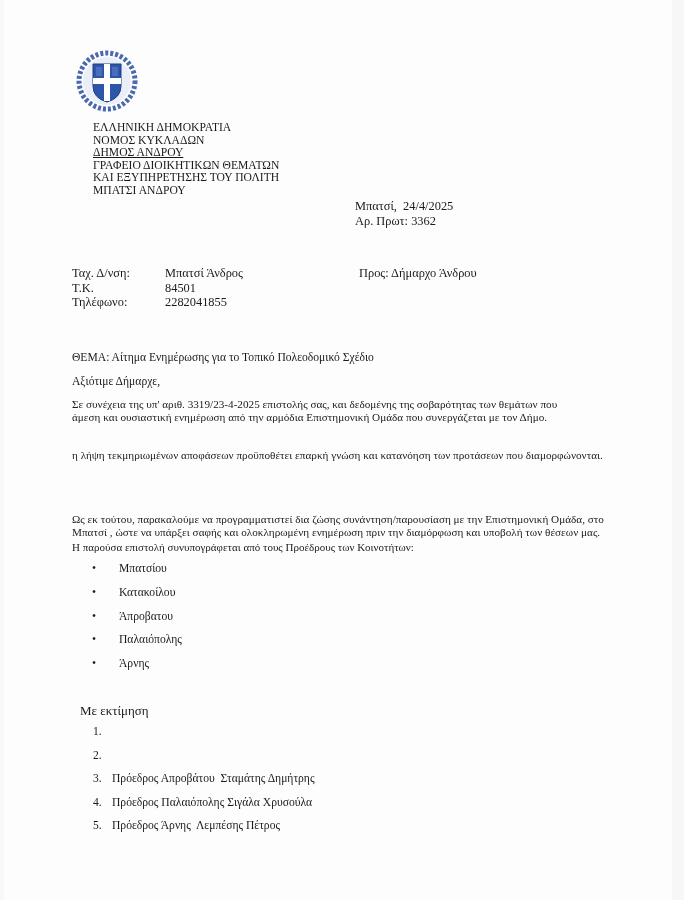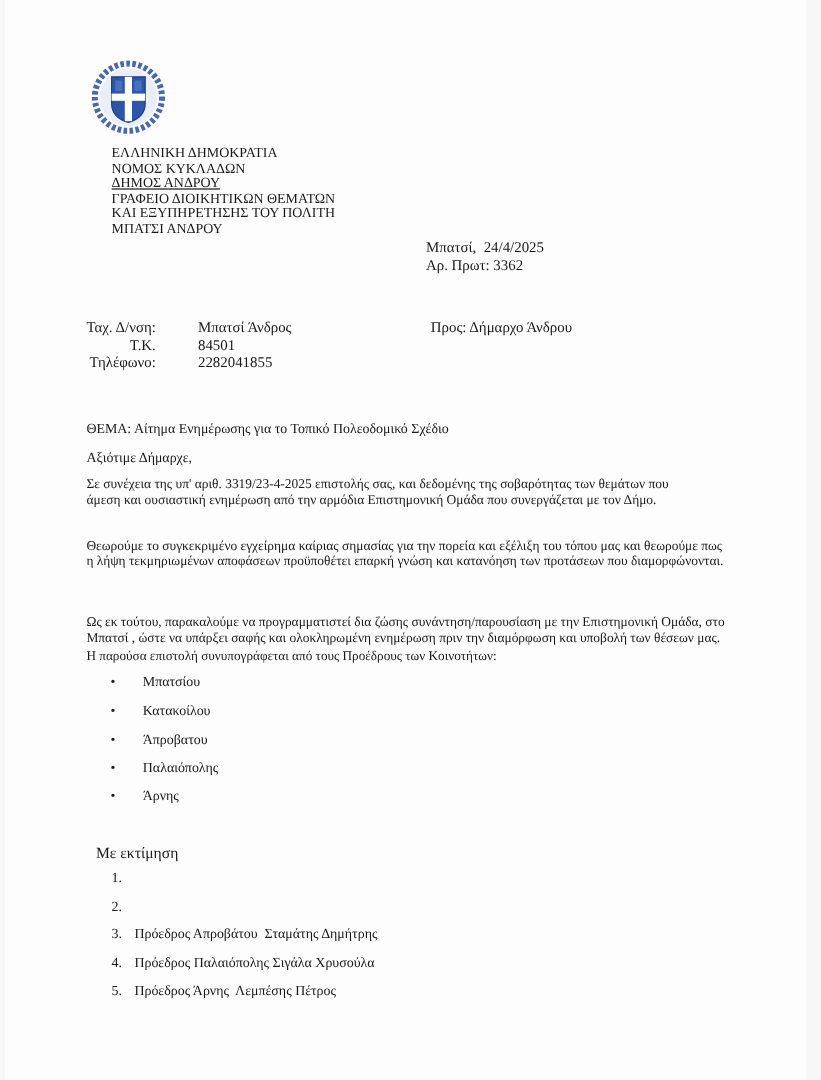--- a/index.html
+++ b/index.html
@@ -11,21 +11,21 @@
     }
     .edge-left { position:absolute; left:0; top:0; width:4px; height:900px; background:#f8f8f8; }
     .edge-right { position:absolute; right:0; top:0; width:12px; height:900px; background:#f7f7f7; }
     .abs { position:absolute; white-space:nowrap;text-align:center; }
     .emblem { position:absolute; left:76px; top:50px; width:62px; height:62px; }
     .hdr { position:absolute; left:72px; top:122px; font-size:11.6px; line-height:12.6px;margin-left:21px; }
     .hdr div { white-space:nowrap; }
     .u { text-decoration:underline; }
     .dateblock { position:absolute; left:355px; top:199px; font-size:12.4px; line-height:15px; }
     .addr { position:absolute; top:266px; font-size:12.4px; line-height:14.5px; }
-    .addr.l { left:72px;text-align:right; }
+    .addr.l { left:72px; }
     .addr.v { left:165px; }
     .to { position:absolute; left:359px; top:266px; font-size:12.4px; }
     .subject { position:absolute; left:72px; top:351px; font-size:11.6px; }
     .greet { position:absolute; left:72px; top:375px; font-size:11.6px; }
     .para { position:absolute; left:72px; font-size:11.2px; line-height:12.8px; width:600px; }
     .para div { white-space:nowrap; }
     .intro { position:absolute; left:72px; top:541px; font-size:11px; }
     .bullets { position:absolute; left:92px; top:562px; font-size:11.6px; }
     .bullets .item { height:23.8px; display:flex; }
     .bullets .dot { width:27px; }
@@ -79,21 +79,20 @@
 <div class="to abs">Προς: Δήμαρχο Άνδρου</div>
 
 <div class="subject abs">ΘΕΜΑ: Αίτημα Ενημέρωσης για το Τοπικό Πολεοδομικό Σχέδιο</div>
 <div class="greet abs">Αξιότιμε Δήμαρχε,</div>
 
 <div class="para" style="top:398px;">
   <div>Σε συνέχεια της υπ' αριθ. 3319/23-4-2025 επιστολής σας, και δεδομένης της σοβαρότητας των θεμάτων που</div>
   <div>άμεση και ουσιαστική ενημέρωση από την αρμόδια Επιστημονική Ομάδα που συνεργάζεται με τον Δήμο.</div>
 </div>
 <div class="para" style="top:449px;">
-  <div>Θεωρούμε το συγκεκριμένο εγχείρημα καίριας σημασίας για την πορεία και εξέλιξη του τόπου μας και θεωρούμε πως</div>
   <div>η λήψη τεκμηριωμένων αποφάσεων προϋποθέτει επαρκή γνώση και κατανόηση των προτάσεων που διαμορφώνονται.</div>
 </div>
 <div class="para" style="top:485px;margin-top:28px;">
   <div>Ως εκ τούτου, παρακαλούμε να προγραμματιστεί δια ζώσης συνάντηση/παρουσίαση με την Επιστημονική Ομάδα, στο</div>
   <div>Μπατσί , ώστε να υπάρξει σαφής και ολοκληρωμένη ενημέρωση πριν την διαμόρφωση και υποβολή των θέσεων μας.</div>
 </div>
 
 <div class="intro abs">Η παρούσα επιστολή συνυπογράφεται από τους Προέδρους των Κοινοτήτων:</div>
 
 <div class="bullets">

